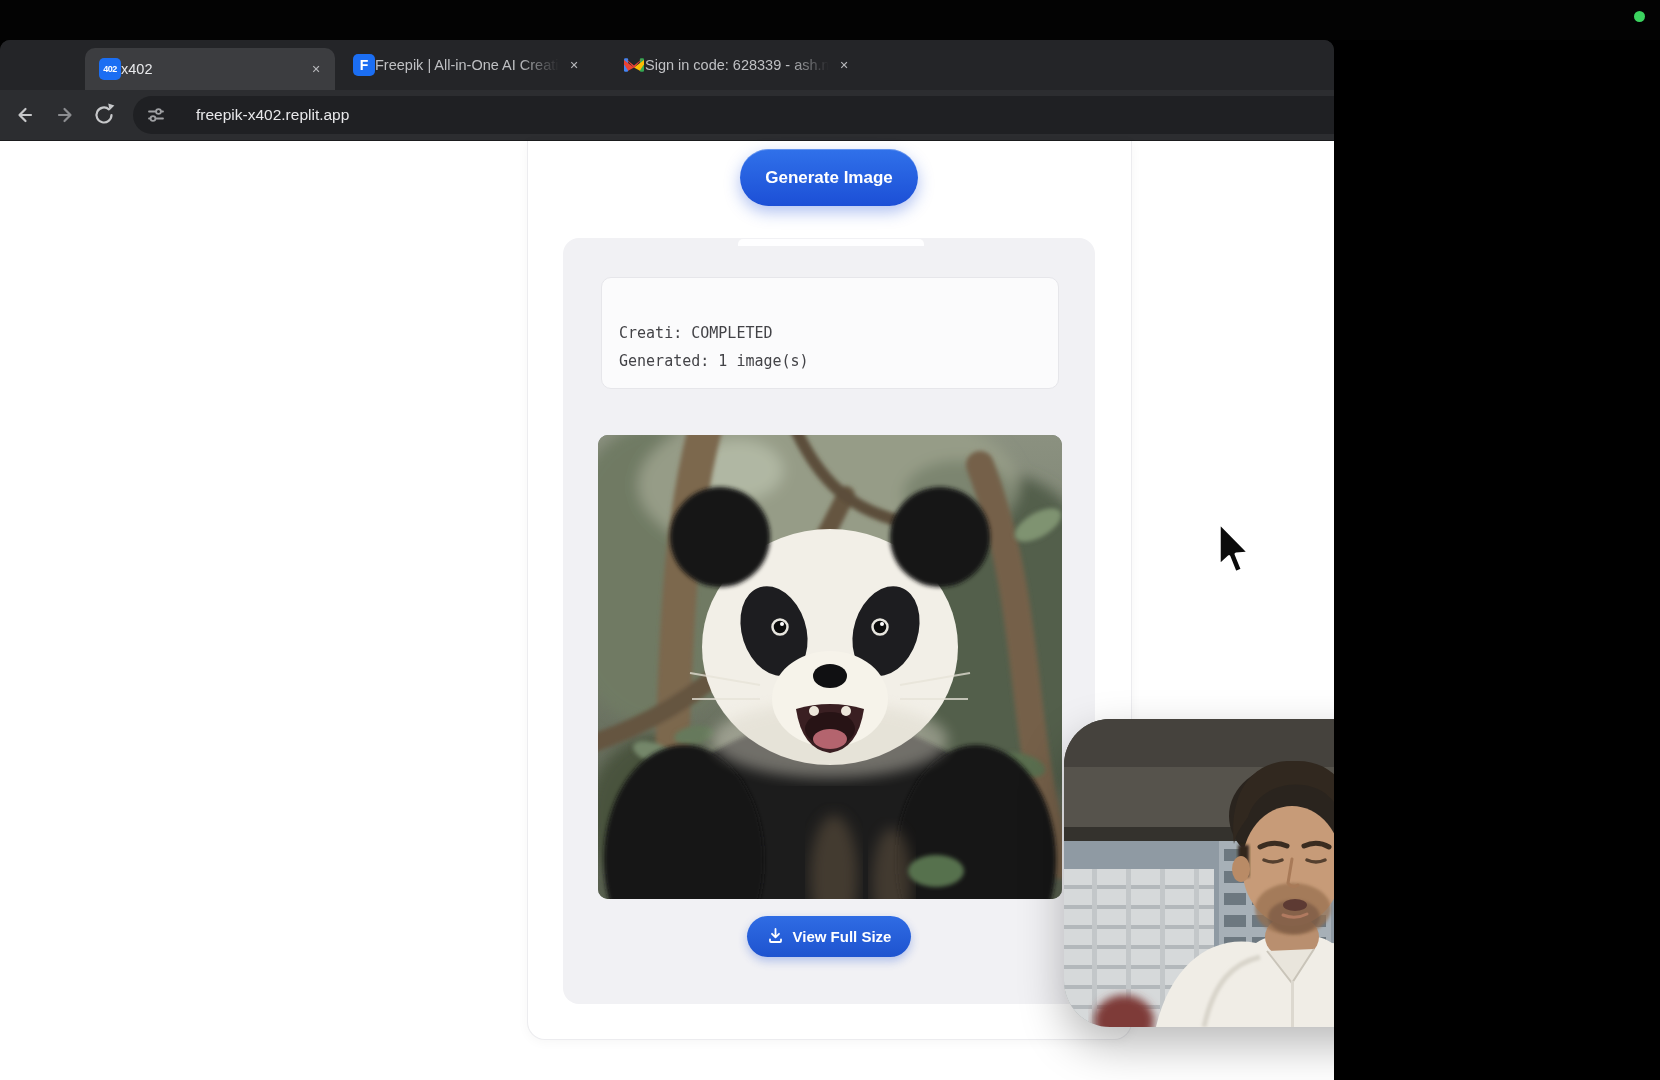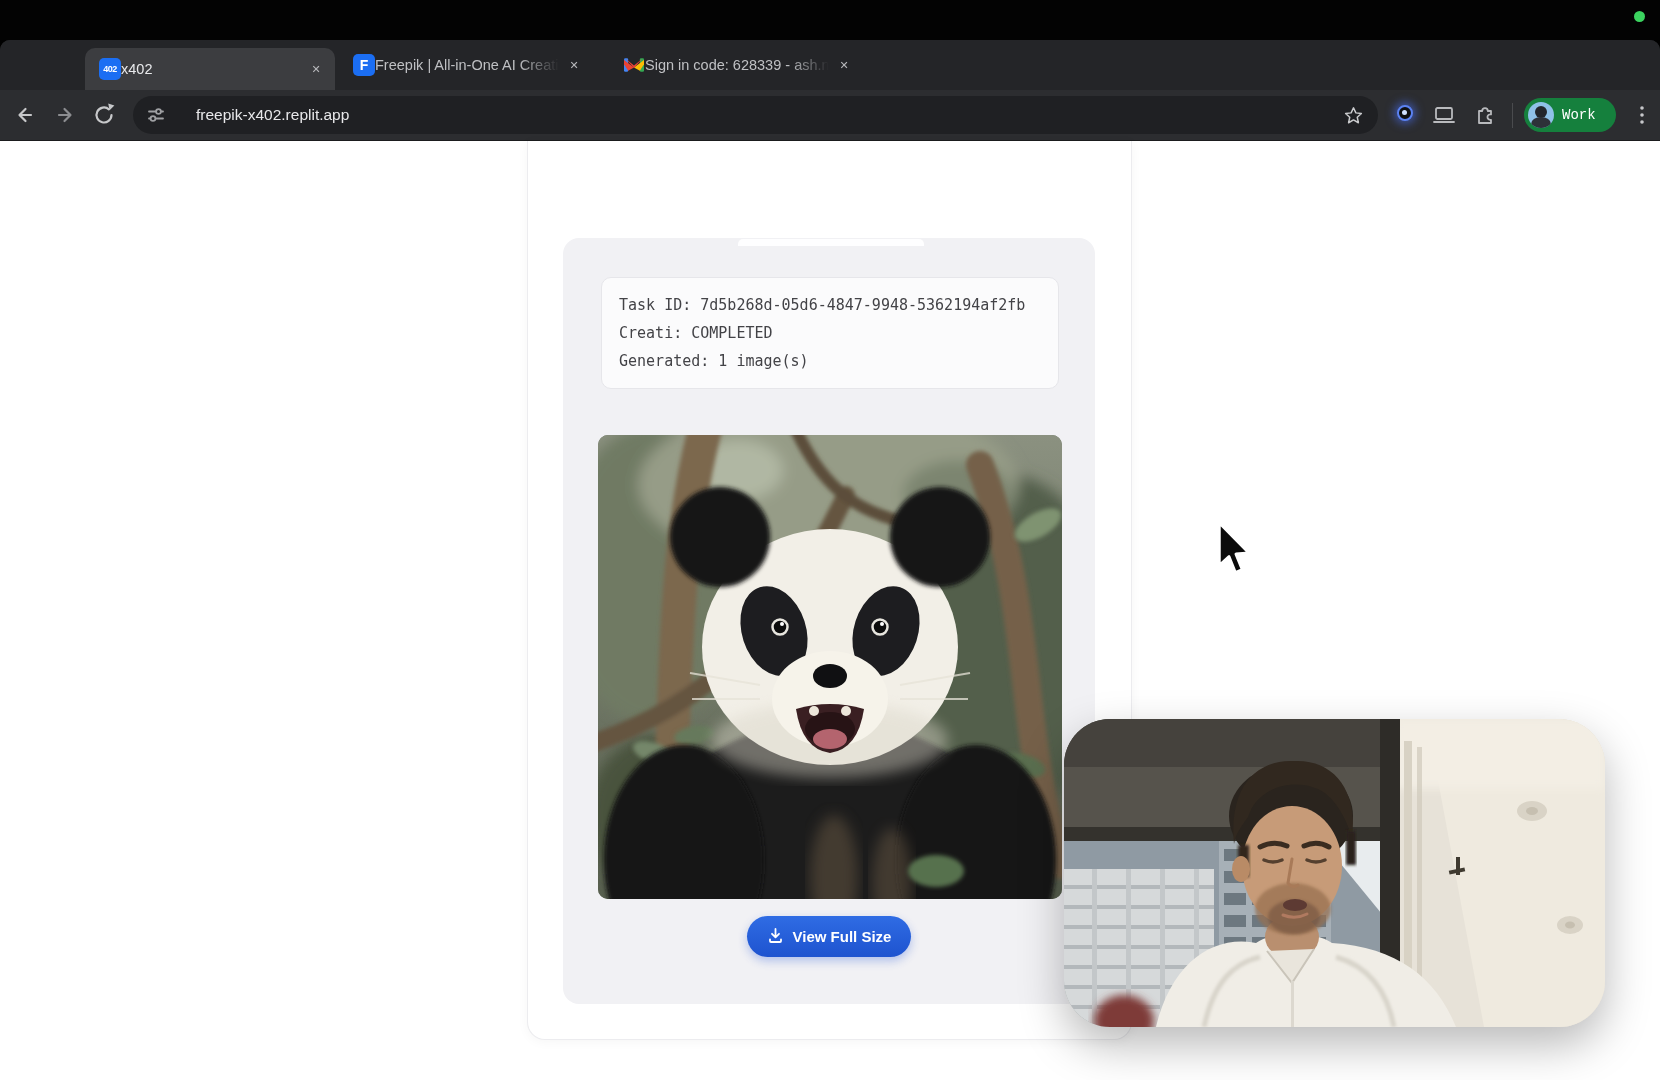--- a/index.html
+++ b/index.html
@@ -6,21 +6,21 @@
   html,body { background:#000; }
   #screen {
     position:relative; width:1660px; height:1080px; overflow:hidden;
     font-family:"Liberation Sans", sans-serif; background:#000;
   }
   
   .menubar { position:absolute; left:0; top:0; width:1660px; height:40px; background:#030303; }
   .green-dot { position:absolute; left:1634px; top:11px; width:11px; height:11px; border-radius:50%; background:#3bd35f; }
 
   
-  .window { position:absolute; left:0; top:40px; width:1660px; height:1040px; background:#242528; border-radius:10px 10px 0 0; overflow:hidden; }
+  .window { position:absolute; left:0; top:40px; width:1334px; height:1040px; background:#242528; border-radius:10px 10px 0 0; overflow:hidden; }
 
   
   .tabstrip { position:absolute; left:0; top:0; width:1660px; height:50px; background:#242528; }
   .tl { position:absolute; top:58px; width:14px; height:14px; border-radius:50%; background:#5d5e61; }
   .tl.c1{left:12px;} .tl.c2{left:36px;} .tl.c3{left:60px;}
   .tab { position:absolute; top:0; height:50px; display:flex; align-items:center; padding:0 10px 0 14px; }
   .tab.active { top:8px; height:42px; background:#3c3d40; border-radius:10px 10px 0 0; }
   .favicon { width:22px; height:22px; border-radius:5px; display:flex; align-items:center; justify-content:center; flex:none; }
   .fav-blue { background:#1b6ef3; color:#fff; font-weight:bold; }
   .fav-402 { font-size:9px; letter-spacing:-0.5px; }
@@ -191,26 +191,28 @@
             <circle cx="10" cy="14" r="1.8" fill="#c7c8ca"></circle>
             <circle cx="10" cy="21" r="1.8" fill="#c7c8ca"></circle>
         </svg>
       </div>
     </div>
 
     <div class="page">
 
       <div class="card-a"></div>
 
+      <button class="gen-btn" style="border:none;">
+        <span>Generate Image</span>
+      </button>
 
       <div class="card-b"></div>
       <div class="peek-bar"></div>
 
       <div class="task-box"></div>
-      <div class="mono-line ml1"><span>Task ID: </span><span>7d5b268d-05d6-4847-9948-5362194af2fb</span></div>
       <div class="mono-line ml2"><span>Creati: </span><span>COMPLETED</span></div>
       <div class="mono-line ml3"><span>Generated: </span><span>1 image(s)</span></div>
 
       <div class="gen-image">
         <svg width="464" height="464" viewBox="0 0 464 464">
           <defs>
             <filter id="b6">
                 <feGaussianBlur stdDeviation="7"></feGaussianBlur>
               </filter>
             <filter id="b2">

